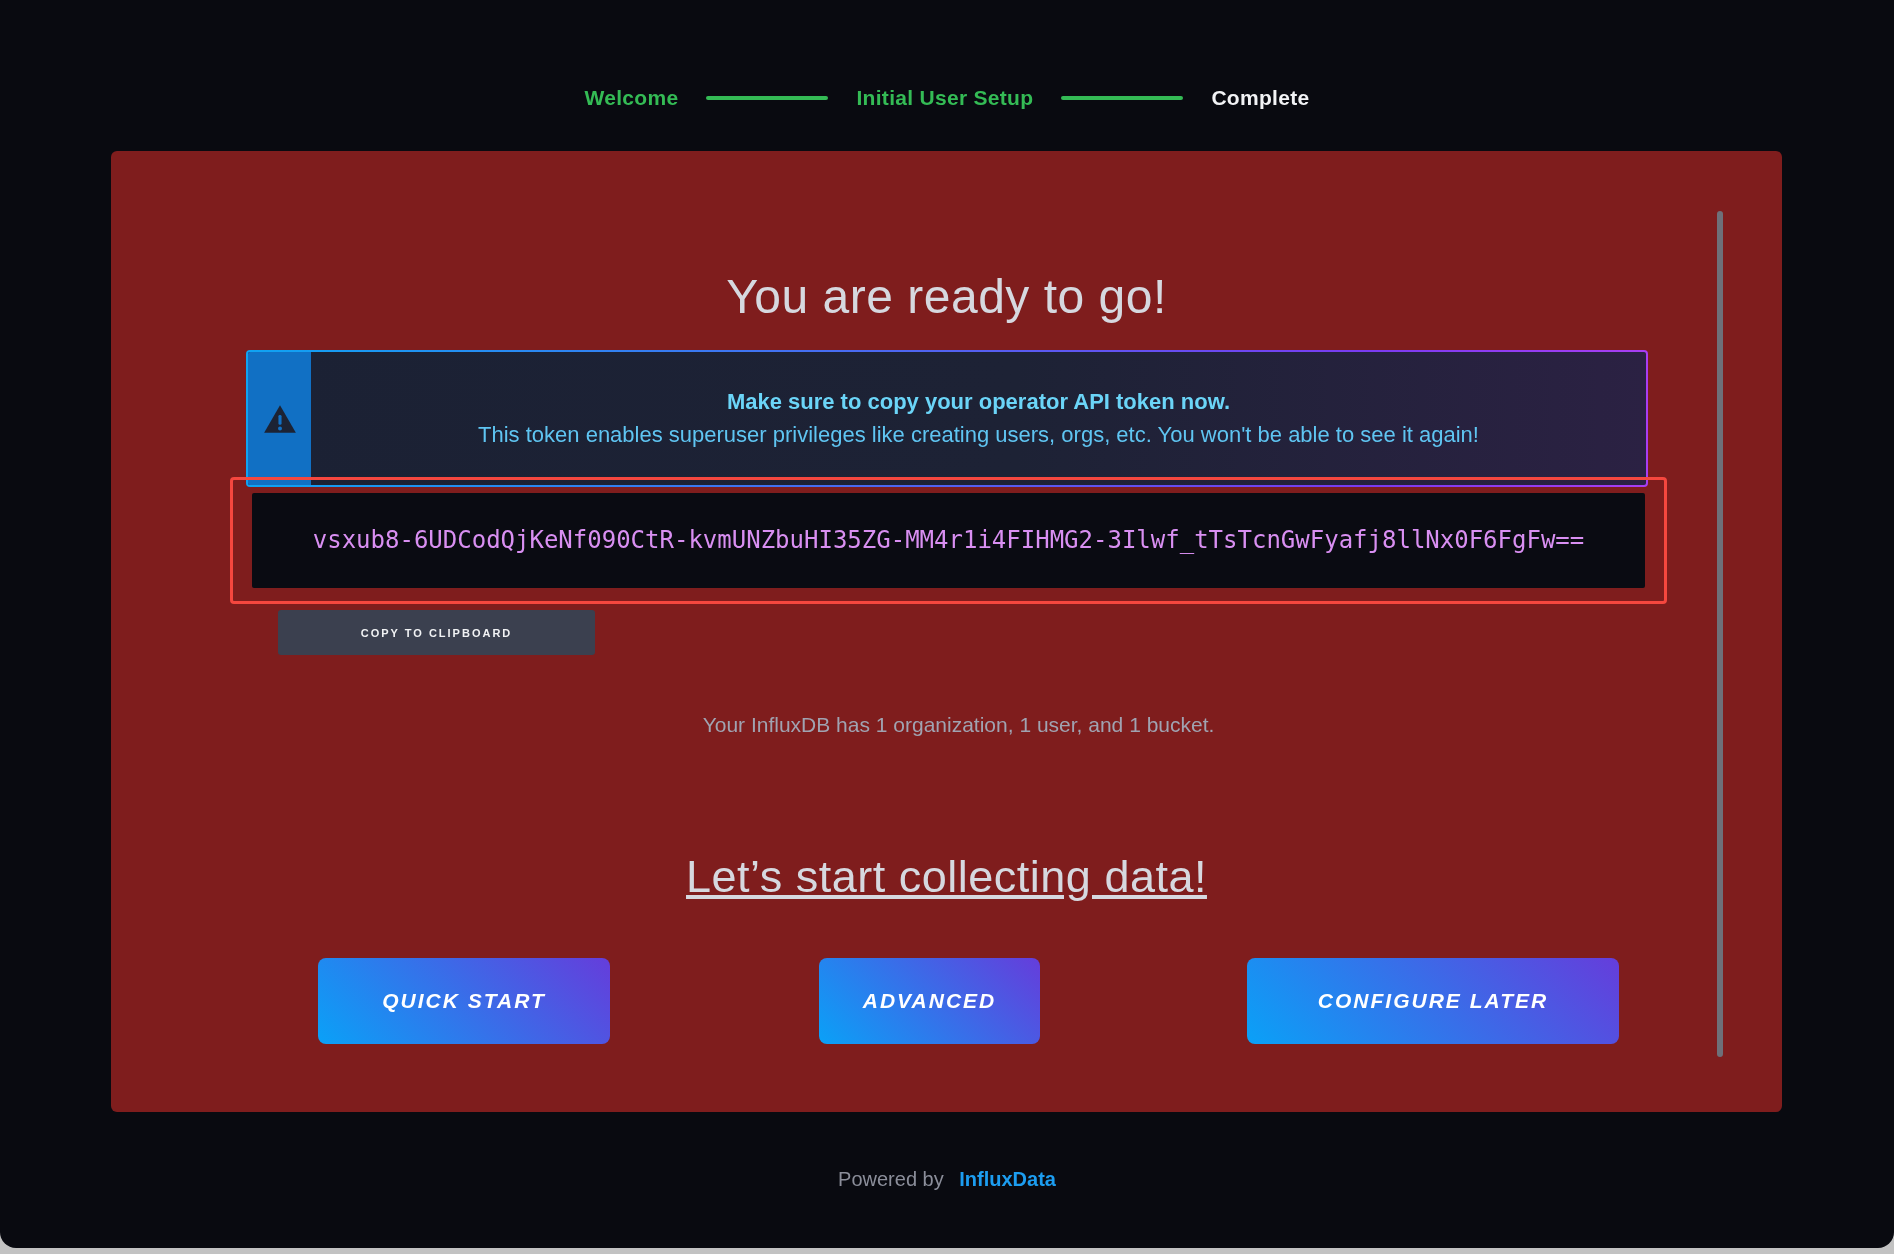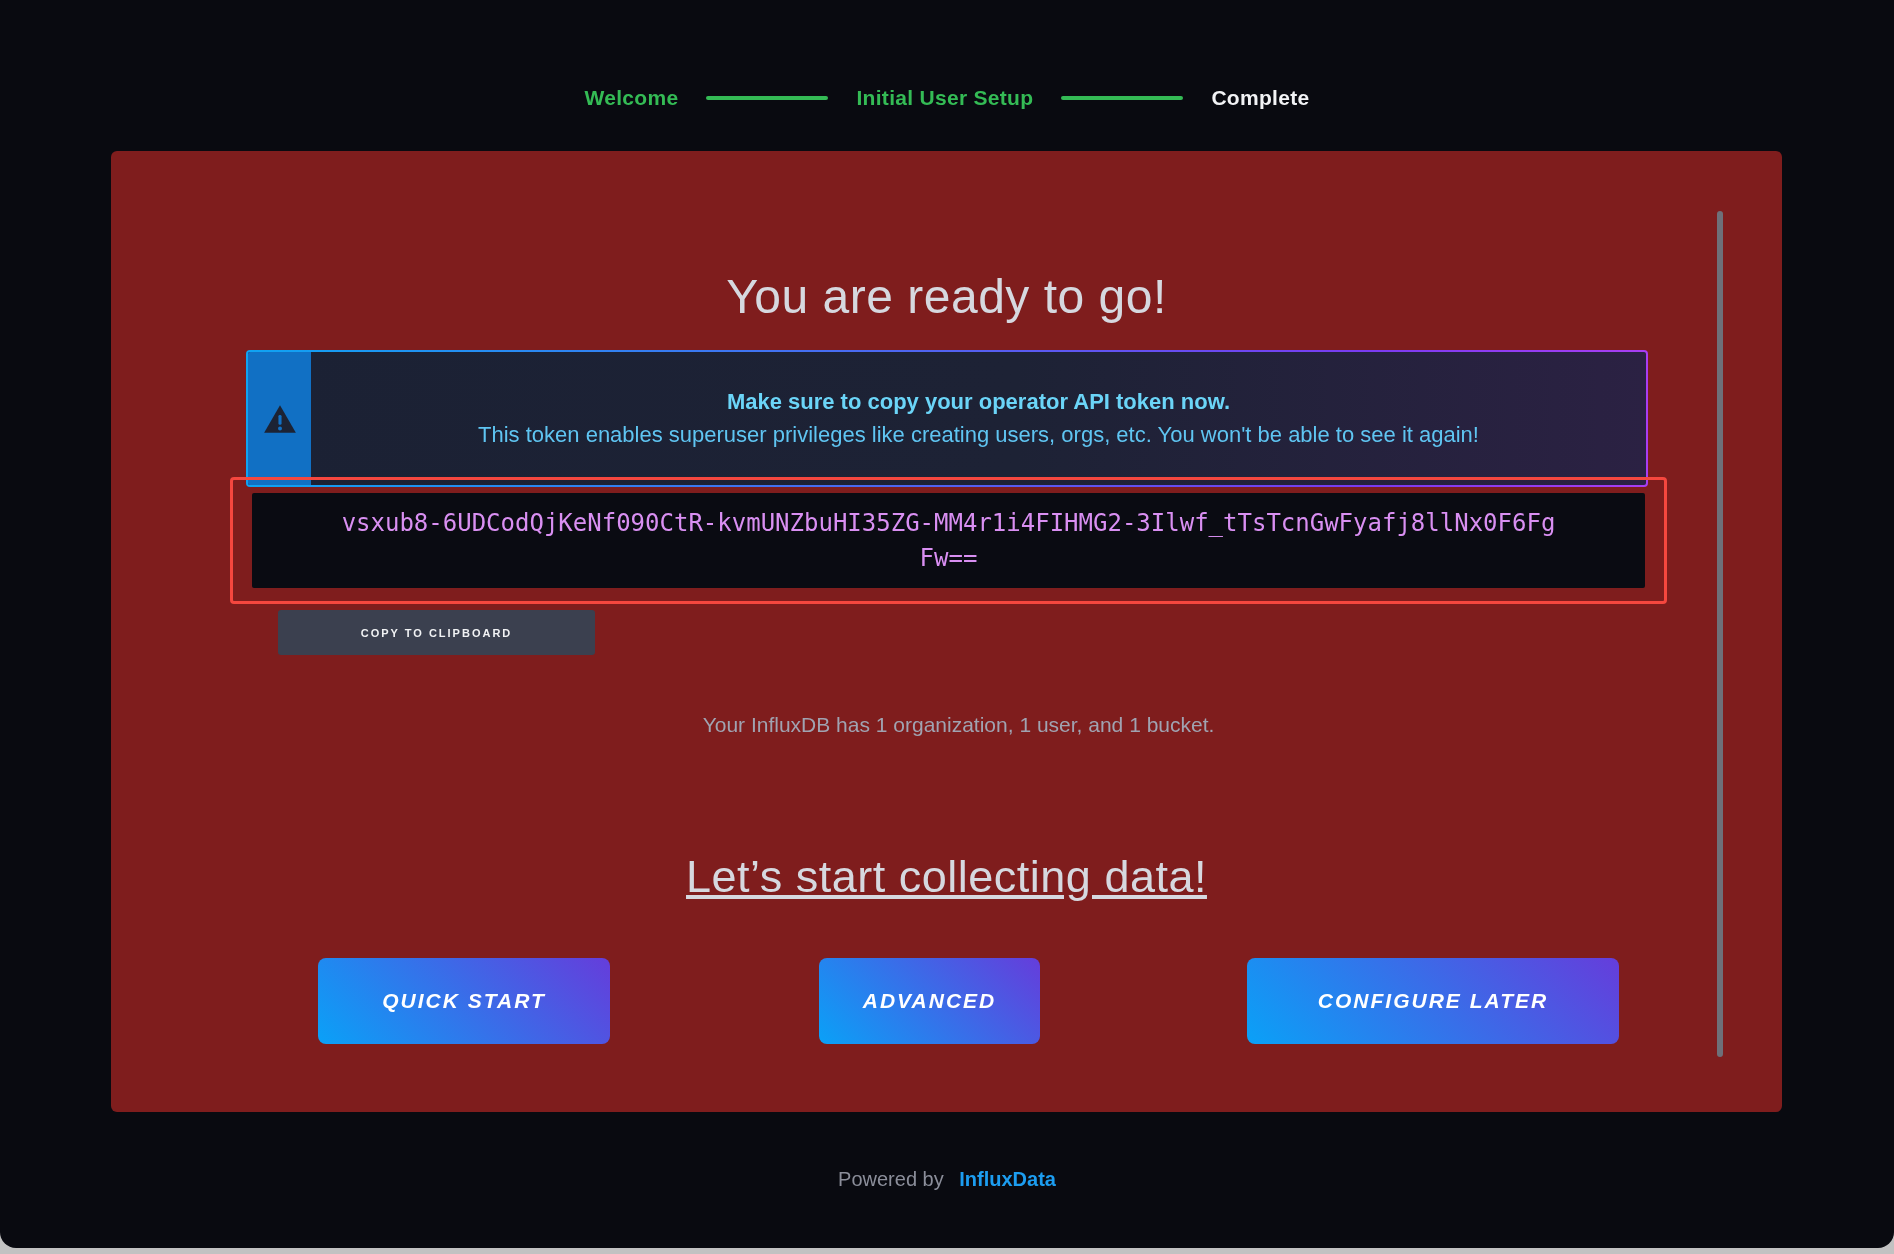--- a/index.html
+++ b/index.html
@@ -70,21 +70,21 @@
     position: absolute; left: 119px; top: 326px;
     width: 1437px; height: 127px;
     border: 3px solid #f5473f;
     border-radius: 4px;
     padding: 13px 19px;
   }
   .token-code {
     width: 100%; height: 100%;
     background: #0a0b12;
     border-radius: 2px;
-    display: flex; flex-direction: column; align-items: center; justify-content: center;
+    display: flex; flex-direction: row; align-items: center; justify-content: center;
     font-family: "DejaVu Sans Mono", "Liberation Mono", monospace;
     font-size: 24px; line-height: 35px;
     color: #d98ff2;
     text-align: center;
   }
   .copy-button {
     position: absolute; left: 167px; top: 459px;
     width: 317px; height: 45px;
     background: #3b404f;
     border: none; border-radius: 3px;

